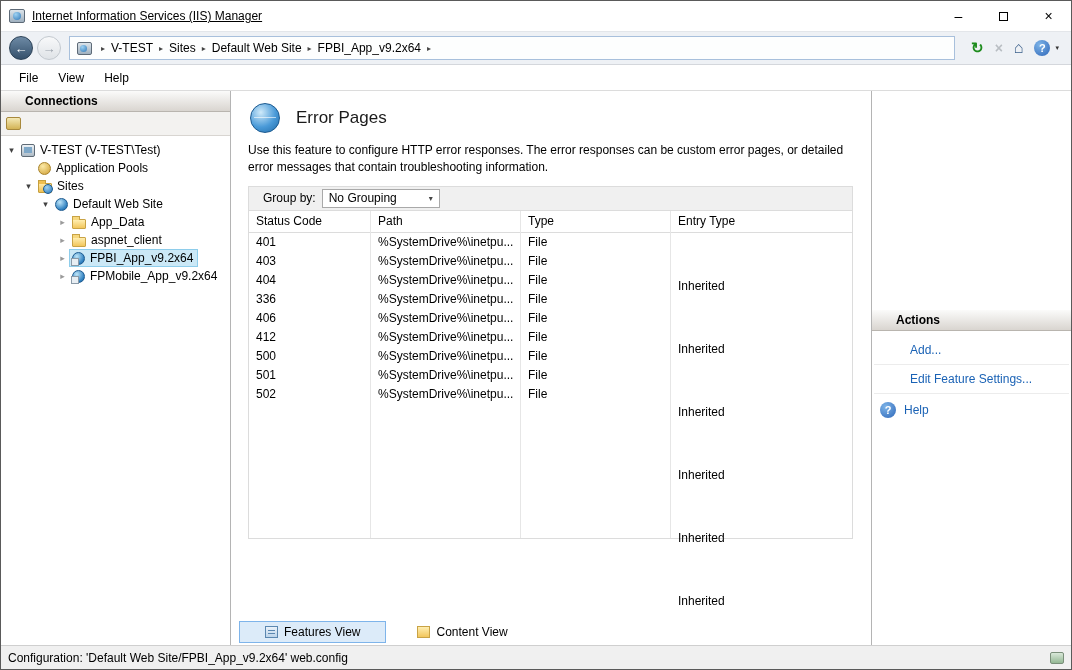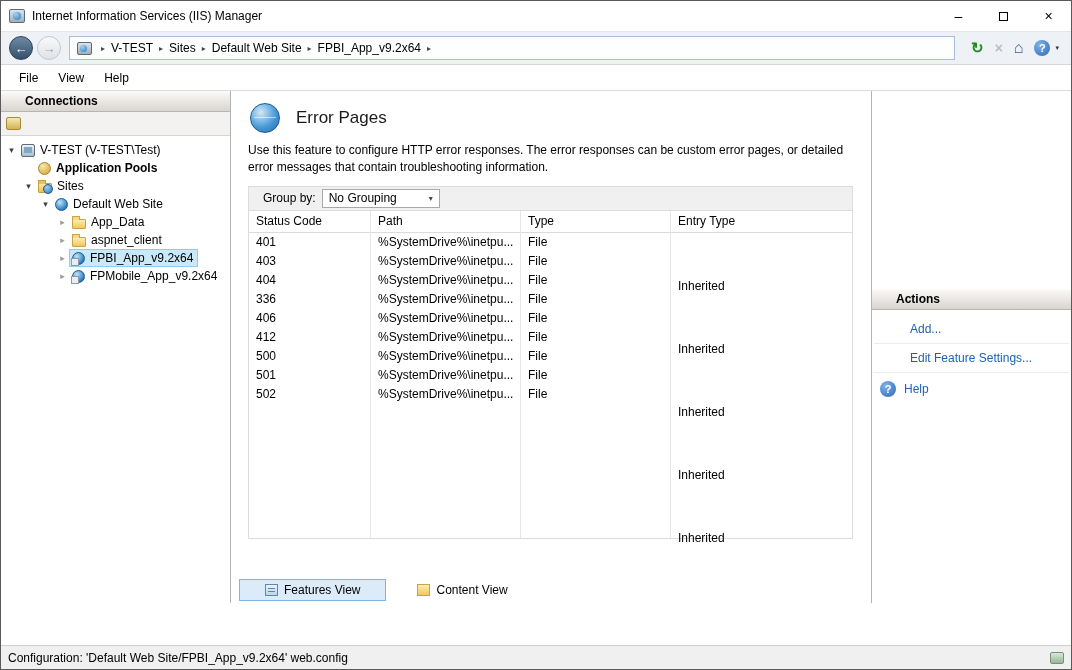--- a/index.html
+++ b/index.html
@@ -6,21 +6,21 @@
   html, body { width: 1072px; height: 670px; overflow: hidden; }
   body { font-family: "Liberation Sans", sans-serif; font-size: 12px; color: #000; background: #fff; }
   .window { width: 1072px; height: 670px; border: 1px solid #5a5a5a; display: flex; flex-direction: column; background: #fff; }
 
   
   .titlebar { height: 30px; display: flex; align-items: center; padding-left: 8px; background: #fff; flex: 0 0 auto; }
   .app-icon { width: 16px; height: 14px; margin-right: 7px; border: 1px solid #5d6a77; border-radius: 2px;
     background: linear-gradient(#dce4ea, #9fb0bf); position: relative; flex: 0 0 auto; }
   .app-icon::after { content: ""; position: absolute; left: 3px; top: 2px; width: 8px; height: 8px; border-radius: 50%;
     background: radial-gradient(circle at 35% 30%, #9fd2f2, #2f78b8); }
-  .titlebar .title { flex: 1; }
+  .titlebar .title { flex: 1; text-decoration: underline; }
   .win-controls { display: flex; height: 100%; }
   .win-btn { width: 45px; height: 100%; display: flex; align-items: center; justify-content: center; font-size: 14px; }
   .max-glyph { width: 9px; height: 9px; border: 1px solid #000; display: inline-block; }
 
   
   .addressbar { height: 34px; background: #eef1f5; border-top: 1px solid #e3e6ea; border-bottom: 1px solid #d4d7dc;
     display: flex; align-items: center; padding: 0 8px; flex: 0 0 auto; }
   .nav-circle { width: 24px; height: 24px; border-radius: 50%; display: flex; align-items: center; justify-content: center;
     font-size: 13px; flex: 0 0 auto; }
   .nav-back { background: linear-gradient(#6d8aa5, #35506b); color: #fff; border: 1px solid #2c4257; }
@@ -106,21 +106,21 @@
 
   
   .right-panel { width: 200px; flex: 0 0 auto; border-left: 1px solid #b4b4b4; display: flex; flex-direction: column; background: #fff; justify-content: center; }
   .action-links { padding-top: 5px; }
   .action-link { color: var(--link, #1a62b5); padding: 7px 8px 7px 38px; }
   .action-sep { height: 1px; background: #ececec; margin: 0 2px; }
   .help-row { display: flex; align-items: center; gap: 8px; padding: 8px 8px; color: var(--link, #1a62b5); }
 
   
   .statusbar { height: 24px; flex: 0 0 auto; background: #f0f0f0; border-top: 1px solid #cfcfcf;
-    display: flex; align-items: center; padding: 0 7px; margin-top: 42px; }
+    display: flex; align-items: center; padding: 0 7px; }
   .status-text { flex: 1; }
   .status-icon { width: 14px; height: 12px; border: 1px solid #7a8f7a; background: linear-gradient(#d9e8d9, #94b894); border-radius: 2px; }
 </style>
 </head>
 <body>
 
 <div class="window">
 
   <div class="titlebar">
     <span class="app-icon"></span>
@@ -176,21 +176,21 @@
         <span class="conn-tb-icon"></span>
       </div>
       <div class="tree" id="tree">
           <div class="tree-row" style="padding-left: 4px;">
             <span class="expander expanded">▾</span>
             <span class="selbox">
               <span class="ticon ticon-server"></span>
               <span class="tlabel">V-TEST (V-TEST\Test)</span>
             </span>
           </div>
-          <div class="tree-row" style="padding-left: 21px; font-weight: bold;">
+          <div class="tree-row" style="padding-left: 21px;">
             <span class="expander none"></span>
             <span class="selbox">
               <span class="ticon ticon-pools"></span>
               <span class="tlabel">Application Pools</span>
             </span>
           </div>
           <div class="tree-row" style="padding-left: 21px;">
             <span class="expander expanded">▾</span>
             <span class="selbox">
               <span class="ticon ticon-sites"></span>

